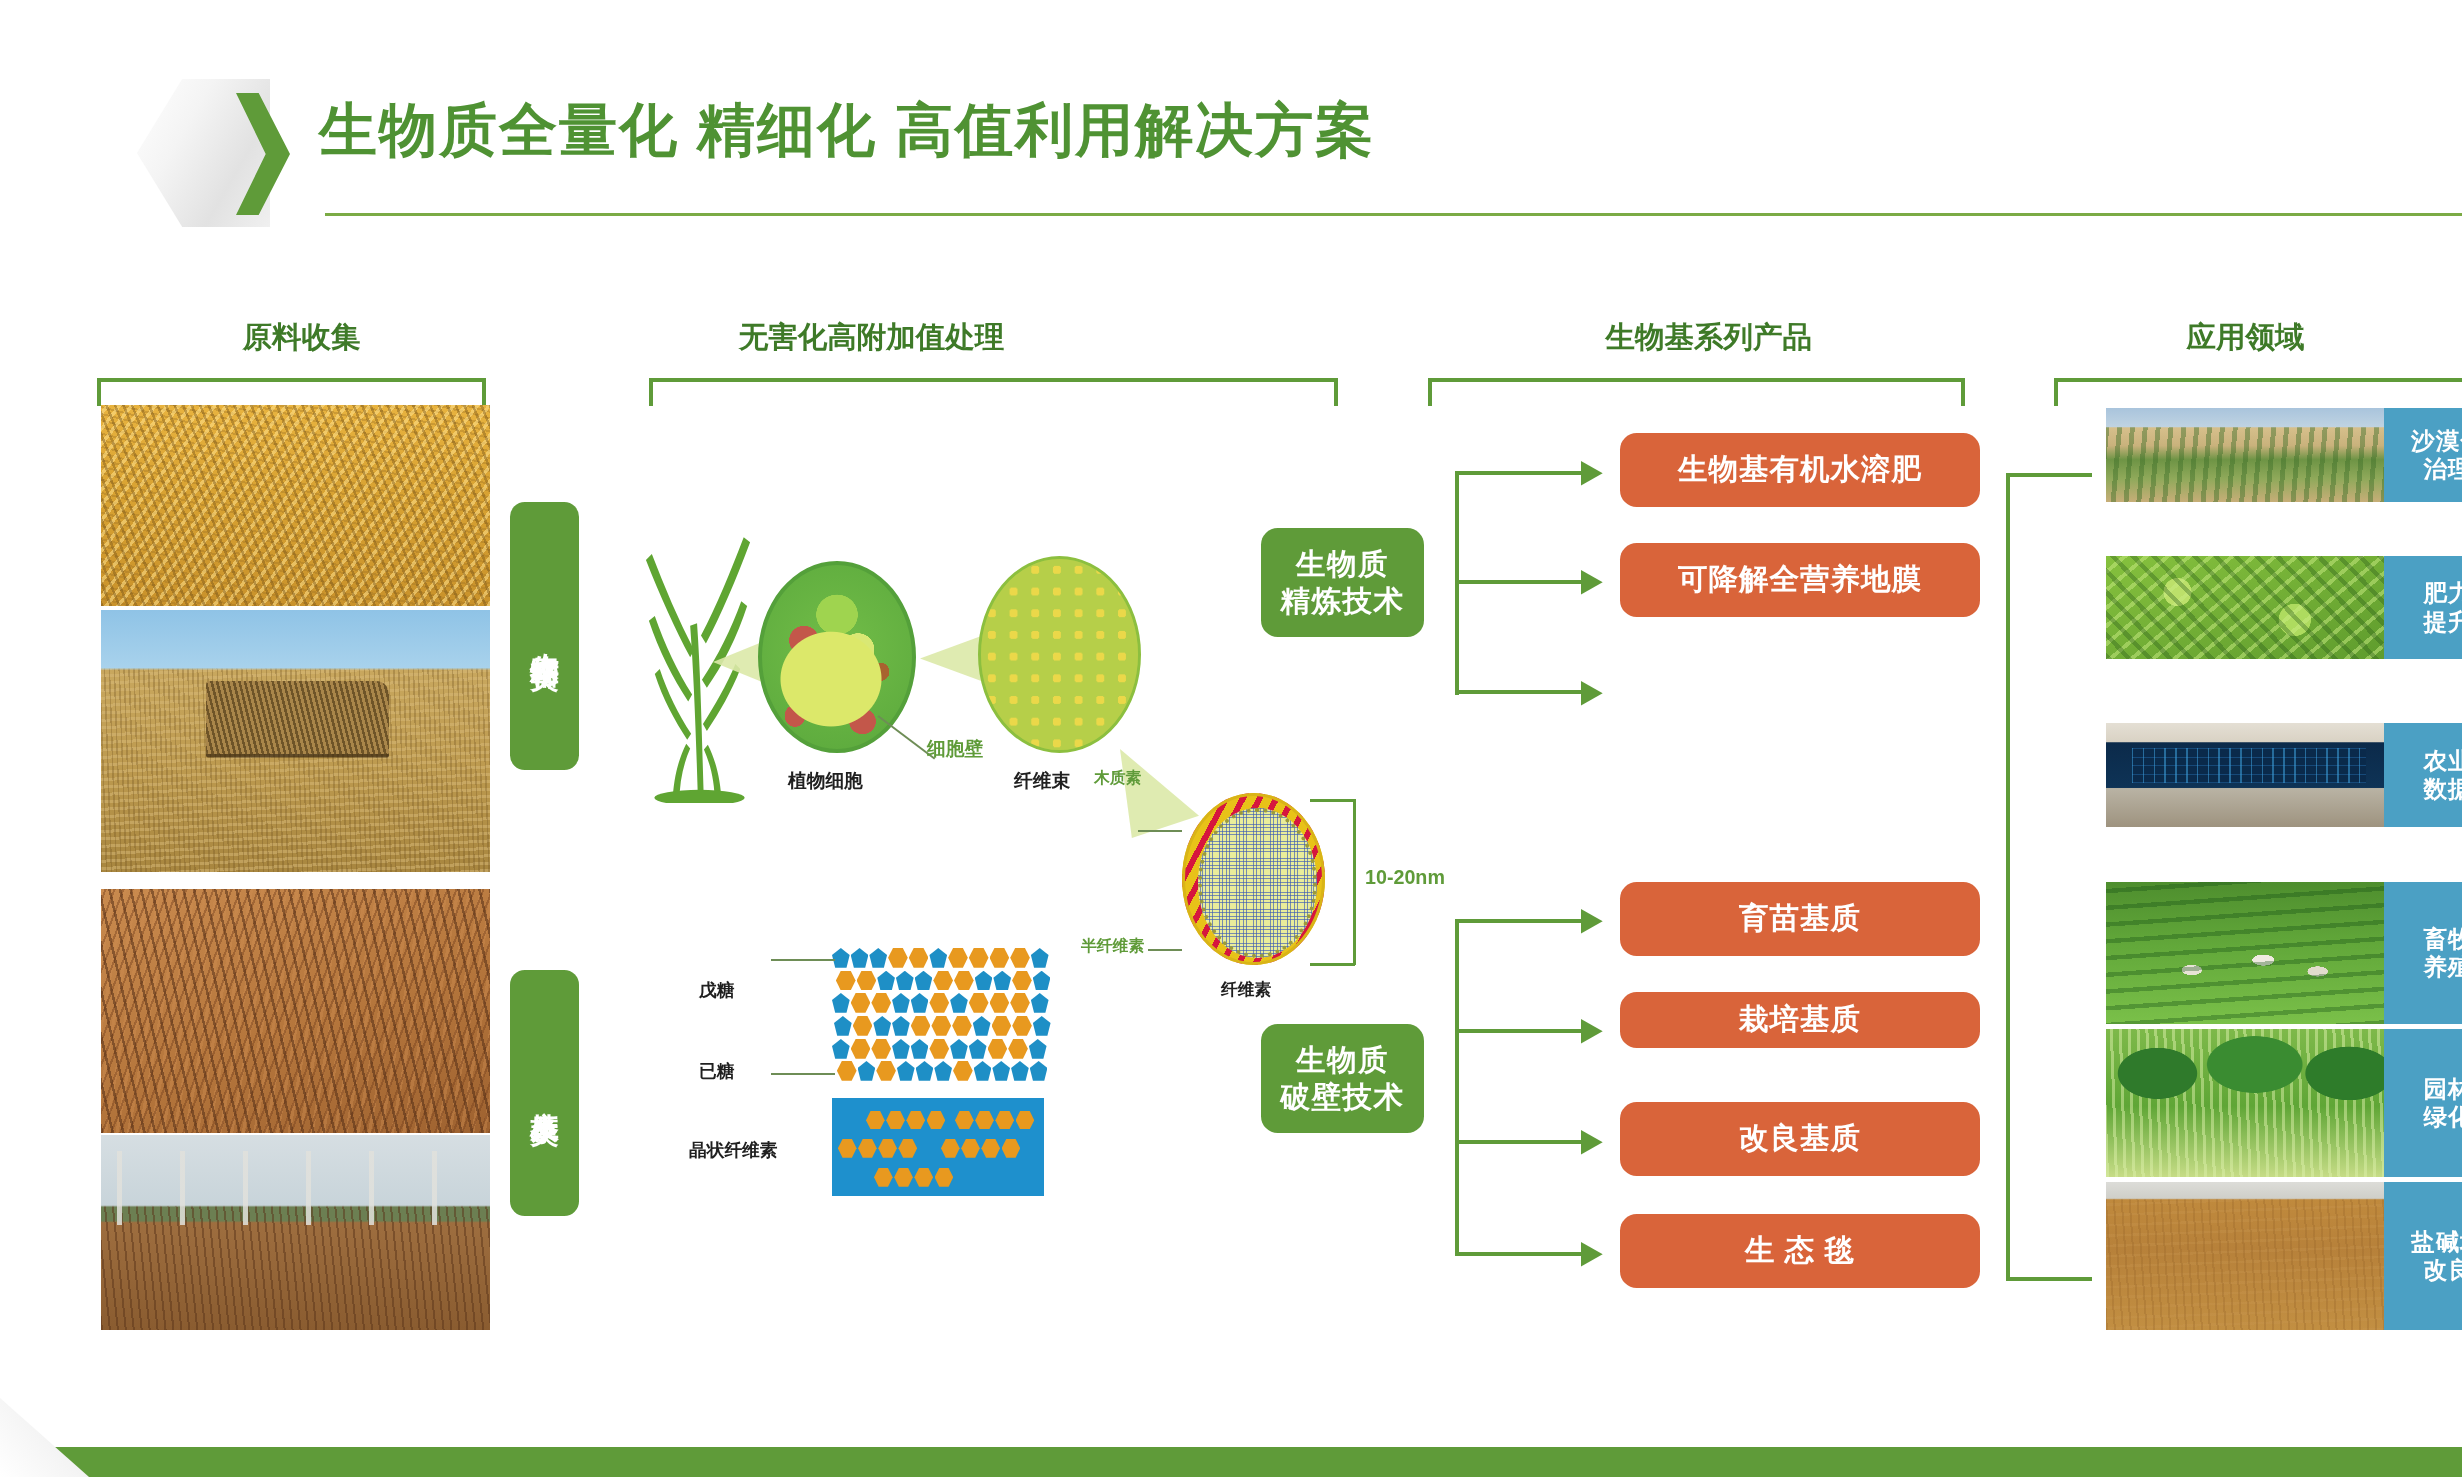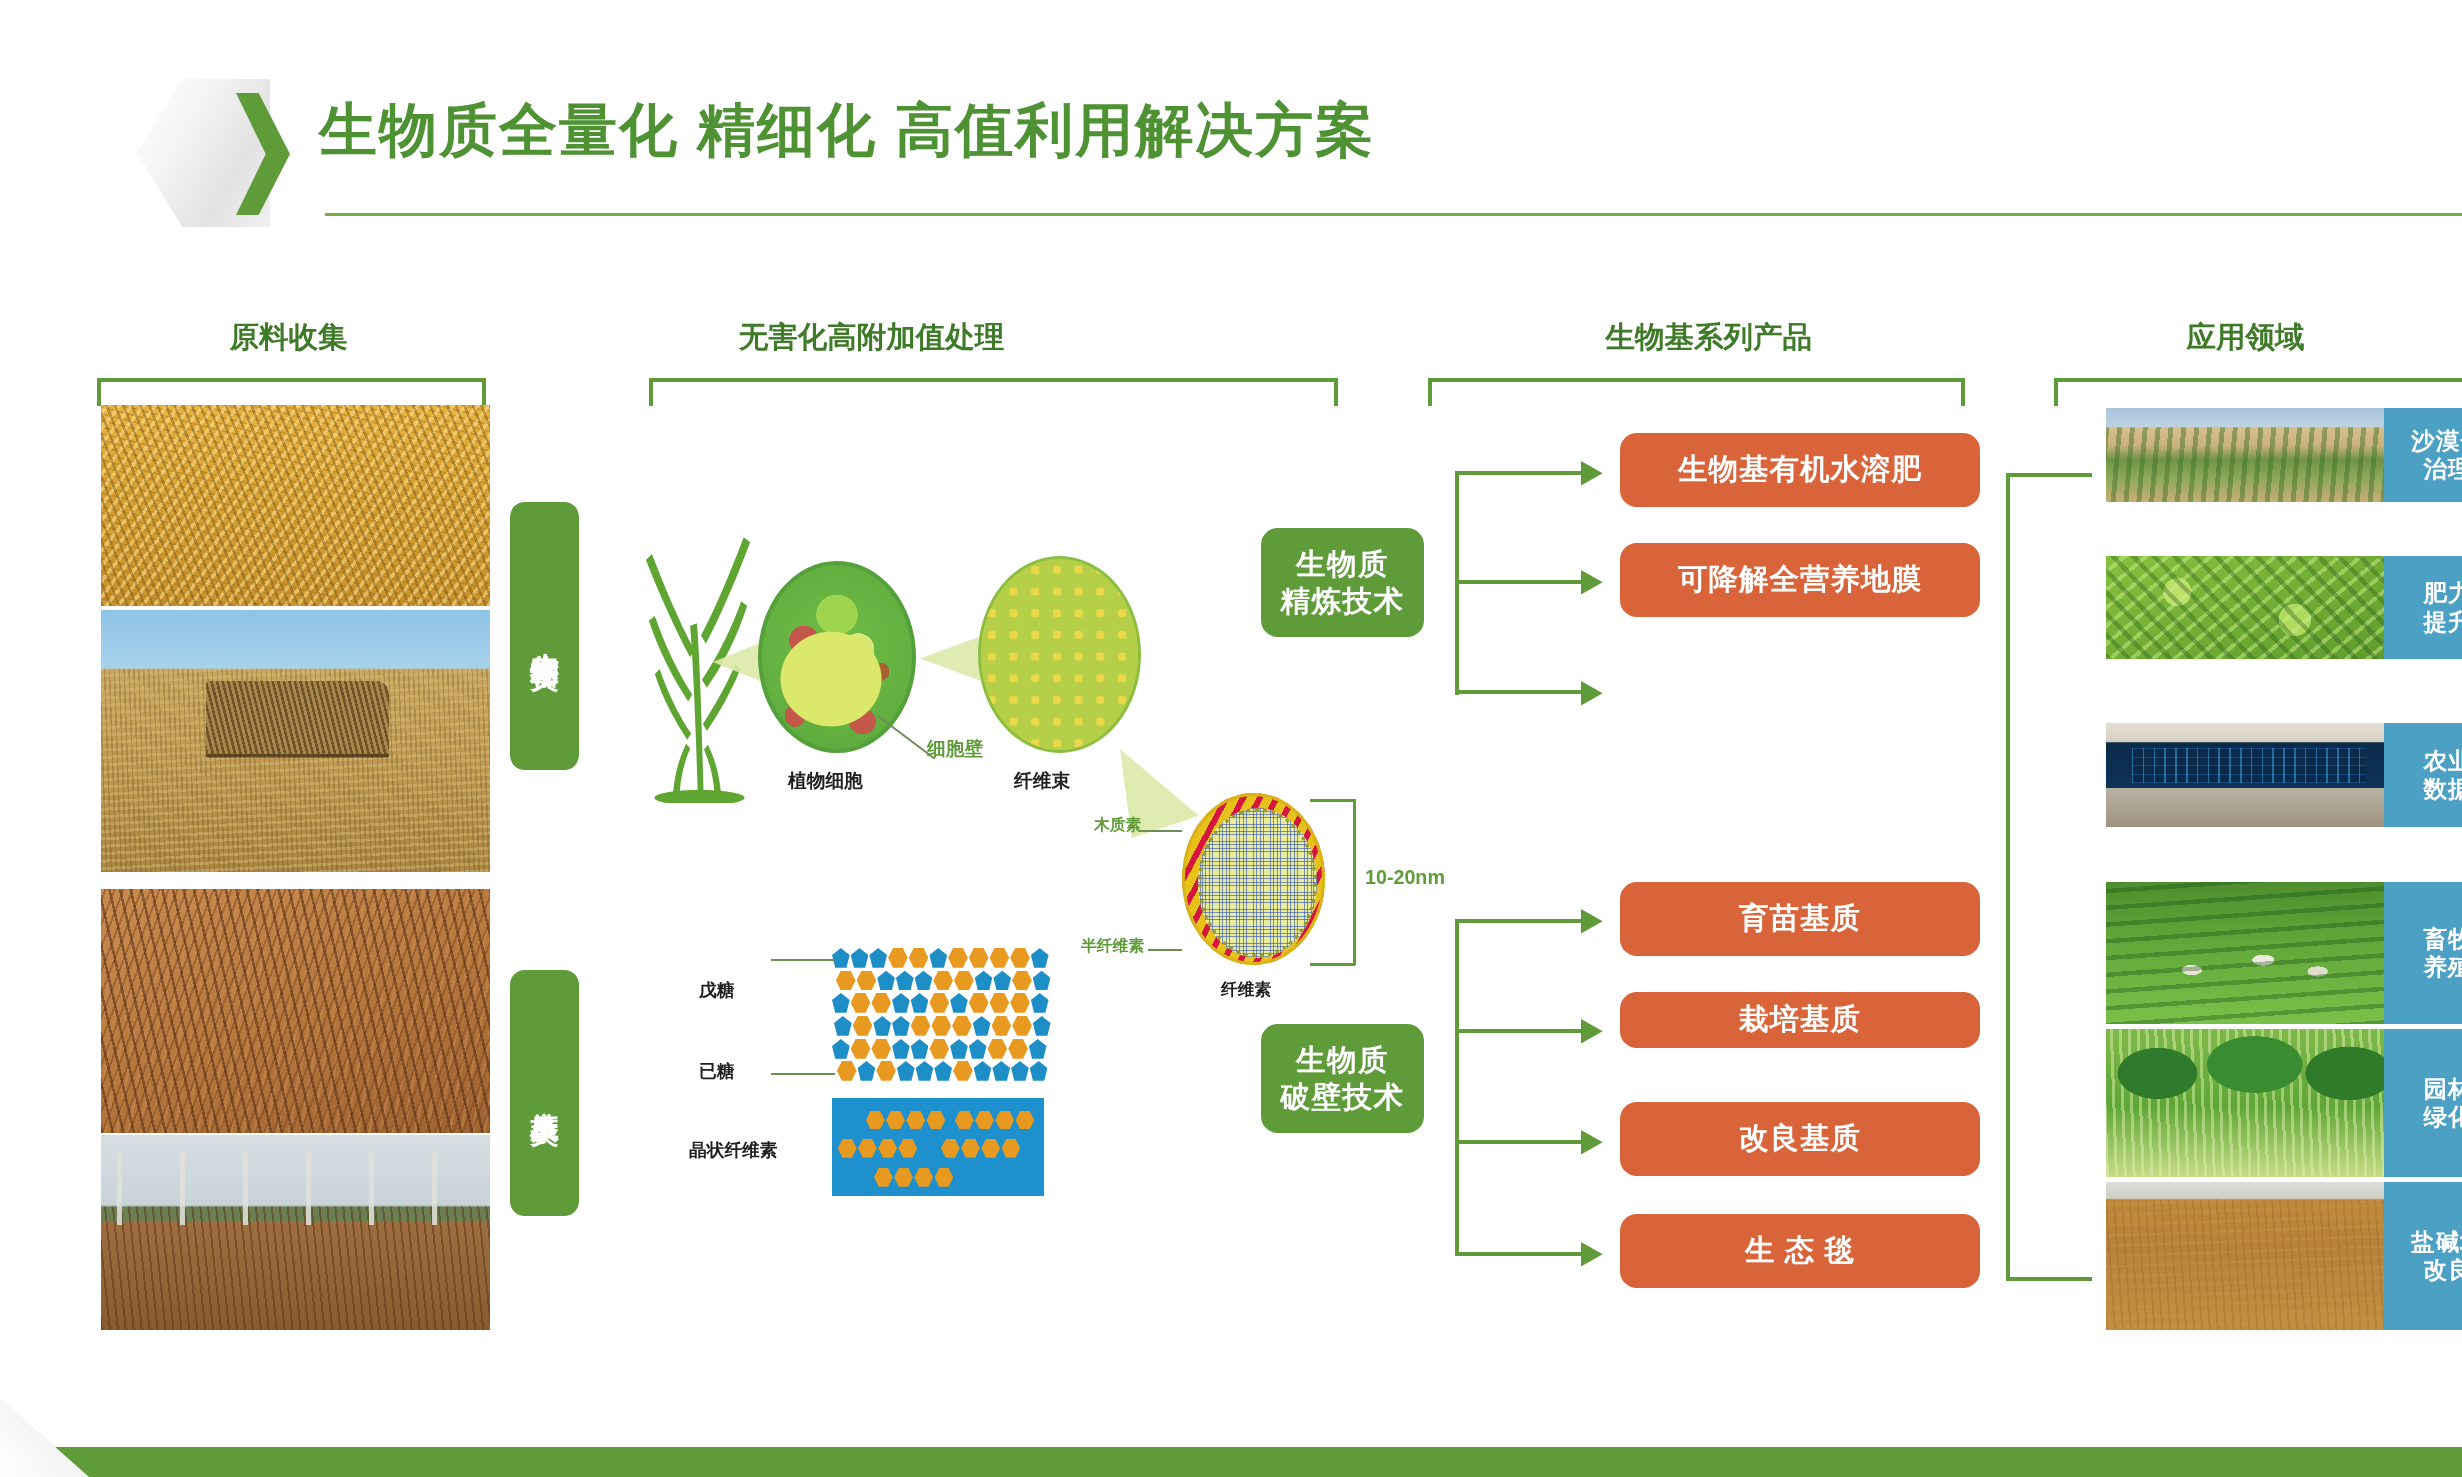--- a/index.html
+++ b/index.html
@@ -252,21 +252,21 @@
 </head>
 <body>
 
 <div class="stage">
 
   <div class="hex-logo"></div>
   <div class="hex-arrow"></div>
   <div class="title-text">生物质全量化 精细化 高值利用解决方案</div>
   <div class="title-rule"></div>
 
-  <div class="sec-head" style="left:185px; top:318px; width:207px;">原料收集</div>
+  <div class="sec-head" style="left:198px; top:318px; width:207px;">原料收集</div>
   <div class="bracket" style="left:97px; top:378px; width:389px; height:27.6px;"></div>
 
   <div class="sec-head" style="left:694px; top:318px; width:355px;">无害化高附加值处理</div>
   <div class="bracket" style="left:649px; top:378px; width:689px; height:27.6px;"></div>
 
   <div class="sec-head" style="left:1418px; top:318px; width:394px;text-align:right;">生物基系列产品</div>
   <div class="bracket" style="left:1428px; top:378px; width:537px; height:27.6px;"></div>
 
   <div class="sec-head" style="left:2093px; top:318px; width:305px;">应用领域</div>
   <div class="bracket" style="left:2054px; top:378px; width:458px; height:27.6px;"></div>
@@ -300,21 +300,21 @@
   <div class="fiber-oval"></div>
   <div class="cone c3"></div>
   <div class="nano-oval"></div>
 
   <div class="lead" style="left:878px; top:715px; width:71px; transform:rotate(37deg); transform-origin:left center;"></div>
   <div class="sci-label green" style="left:927px; top:736px;">细胞壁</div>
   <div class="sci-label" style="left:788px; top:768px;">植物细胞</div>
   <div class="sci-label" style="left:1014px; top:768px;">纤维束</div>
 
   <div class="lead" style="left:1138px; top:830px; width:44px;"></div>
-  <div class="sci-label green" style="left:1094px; top:815px; font-size:15.8px;">木质素</div>
+  <div class="sci-label green" style="left:1094px; top:768px; font-size:15.8px;">木质素</div>
 
   <div class="lead" style="left:1148px; top:949px; width:34px;"></div>
   <div class="sci-label green" style="left:1081px; top:936px; font-size:15.8px;">半纤维素</div>
 
   <div class="sci-label" style="left:1221px; top:978px; font-size:16.7px;">纤维素</div>
 
   <div class="dim-line" style="left:1353px; top:799px; width:2.5px; height:166px;"></div>
   <div class="dim-line" style="left:1310px; top:799px; width:45px; height:2.5px;"></div>
   <div class="dim-line" style="left:1310px; top:963px; width:45px; height:2.5px;"></div>
   <div class="sci-label green" style="left:1365px; top:866px; font-size:19.7px;">10-20nm</div>

